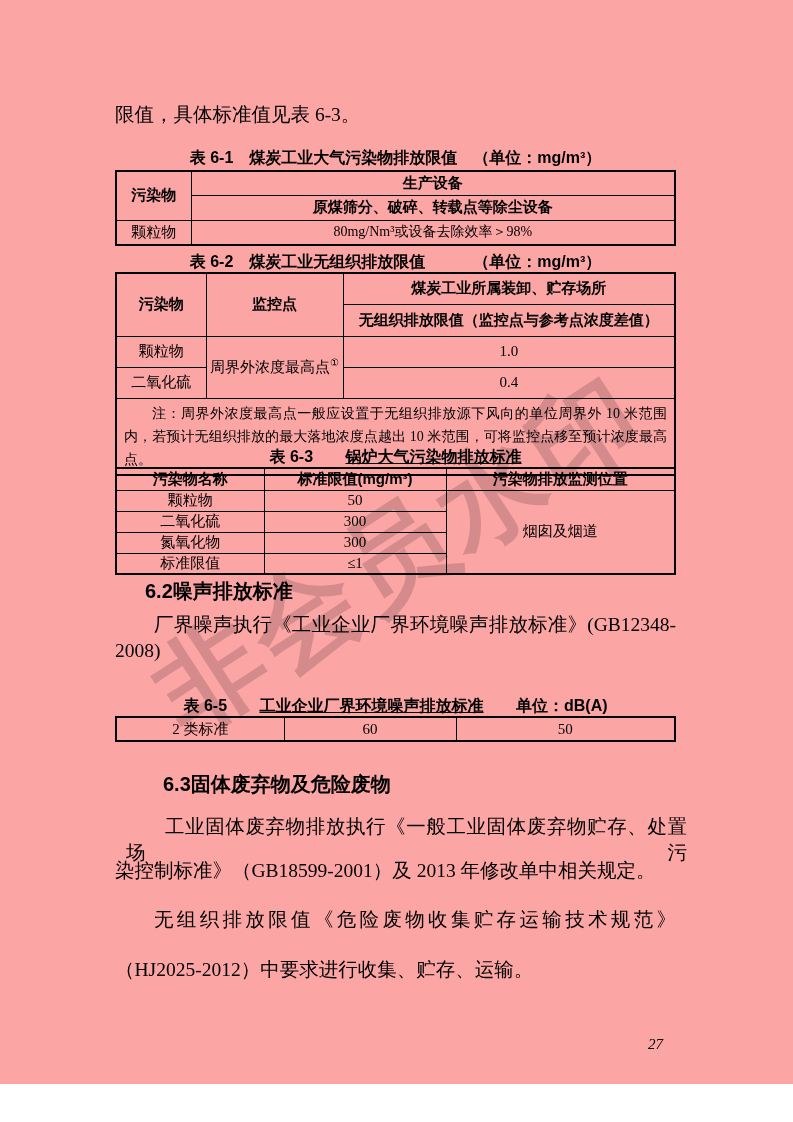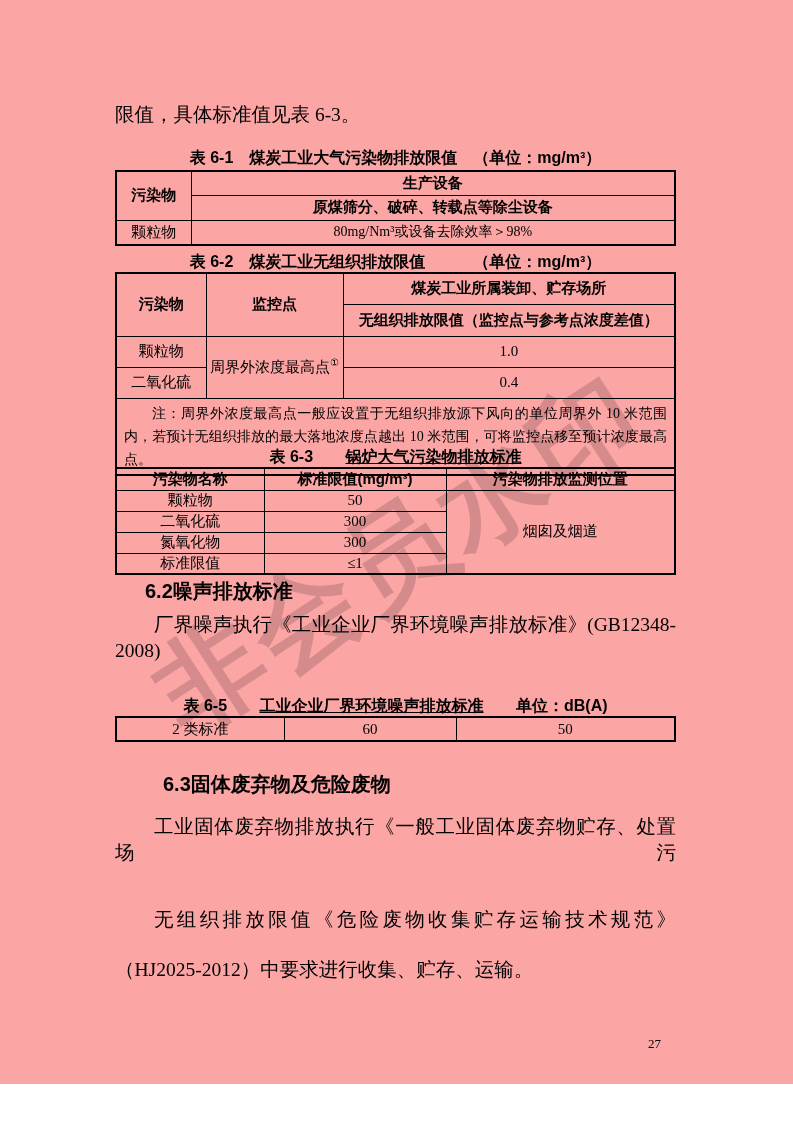--- a/index.html
+++ b/index.html
@@ -40,21 +40,21 @@
     text-align:justify; text-indent:2em; font-size:14px;
     line-height:23px; padding:3px 7px;
   }
   sup.circ { font-size:10px; }
 
   .sec-heading {
     font-size:20px; font-weight:bold;
     font-family:"Liberation Sans","DejaVu Sans",sans-serif;
   }
 
-  .pagenum { font-size:13px; }
+  .pagenum { font-size:15px;font-style:italic; }
 
   .watermark {
     left:118px; top:418px; width:562px; height:272px;
     display:flex; align-items:center; justify-content:center;
     transform:rotate(-33deg);
     font-size:106px; font-weight:bold;
     font-family:"Liberation Sans","DejaVu Sans",sans-serif;
     color:#000; opacity:0.15; letter-spacing:5px;
     white-space:nowrap; pointer-events:none; z-index:9;
   }
@@ -188,21 +188,22 @@
       <tr style="height:24px;">
         <td>2 类标准</td>
         <td>60</td>
         <td>50</td>
       </tr>
     </tbody>
       </table>
   </div>
 
   <div class="abs sec-heading" style="left:163px; top:771px;">6.3固体废弃物及危险废物</div>
-  <div class="abs content-w body-line just ind" style="top:814px;">工业固体废弃物排放执行《一般工业固体废弃物贮存、处置场污</div>
+  <div class="abs content-w body-line just ind" style="top:814px;margin-left:11px;">工业固体废弃物排放执行《一般工业固体废弃物贮存、处置场污</div>
+  <div class="abs content-w body-line" style="top:858px;">染控制标准》（GB18599-2001）及 2013 年修改单中相关规定。</div>
   <div class="abs content-w body-line just ind" style="top:907px;">无组织排放限值《危险废物收集贮存运输技术规范》</div>
   <div class="abs content-w body-line" style="top:957px;">（HJ2025-2012）中要求进行收集、贮存、运输。</div>
 
   <div class="abs pagenum" style="left:648px; top:1036px;">27</div>
 
   <div class="abs watermark">非会员水印</div>
 
 </div>
 
 </body></html>

